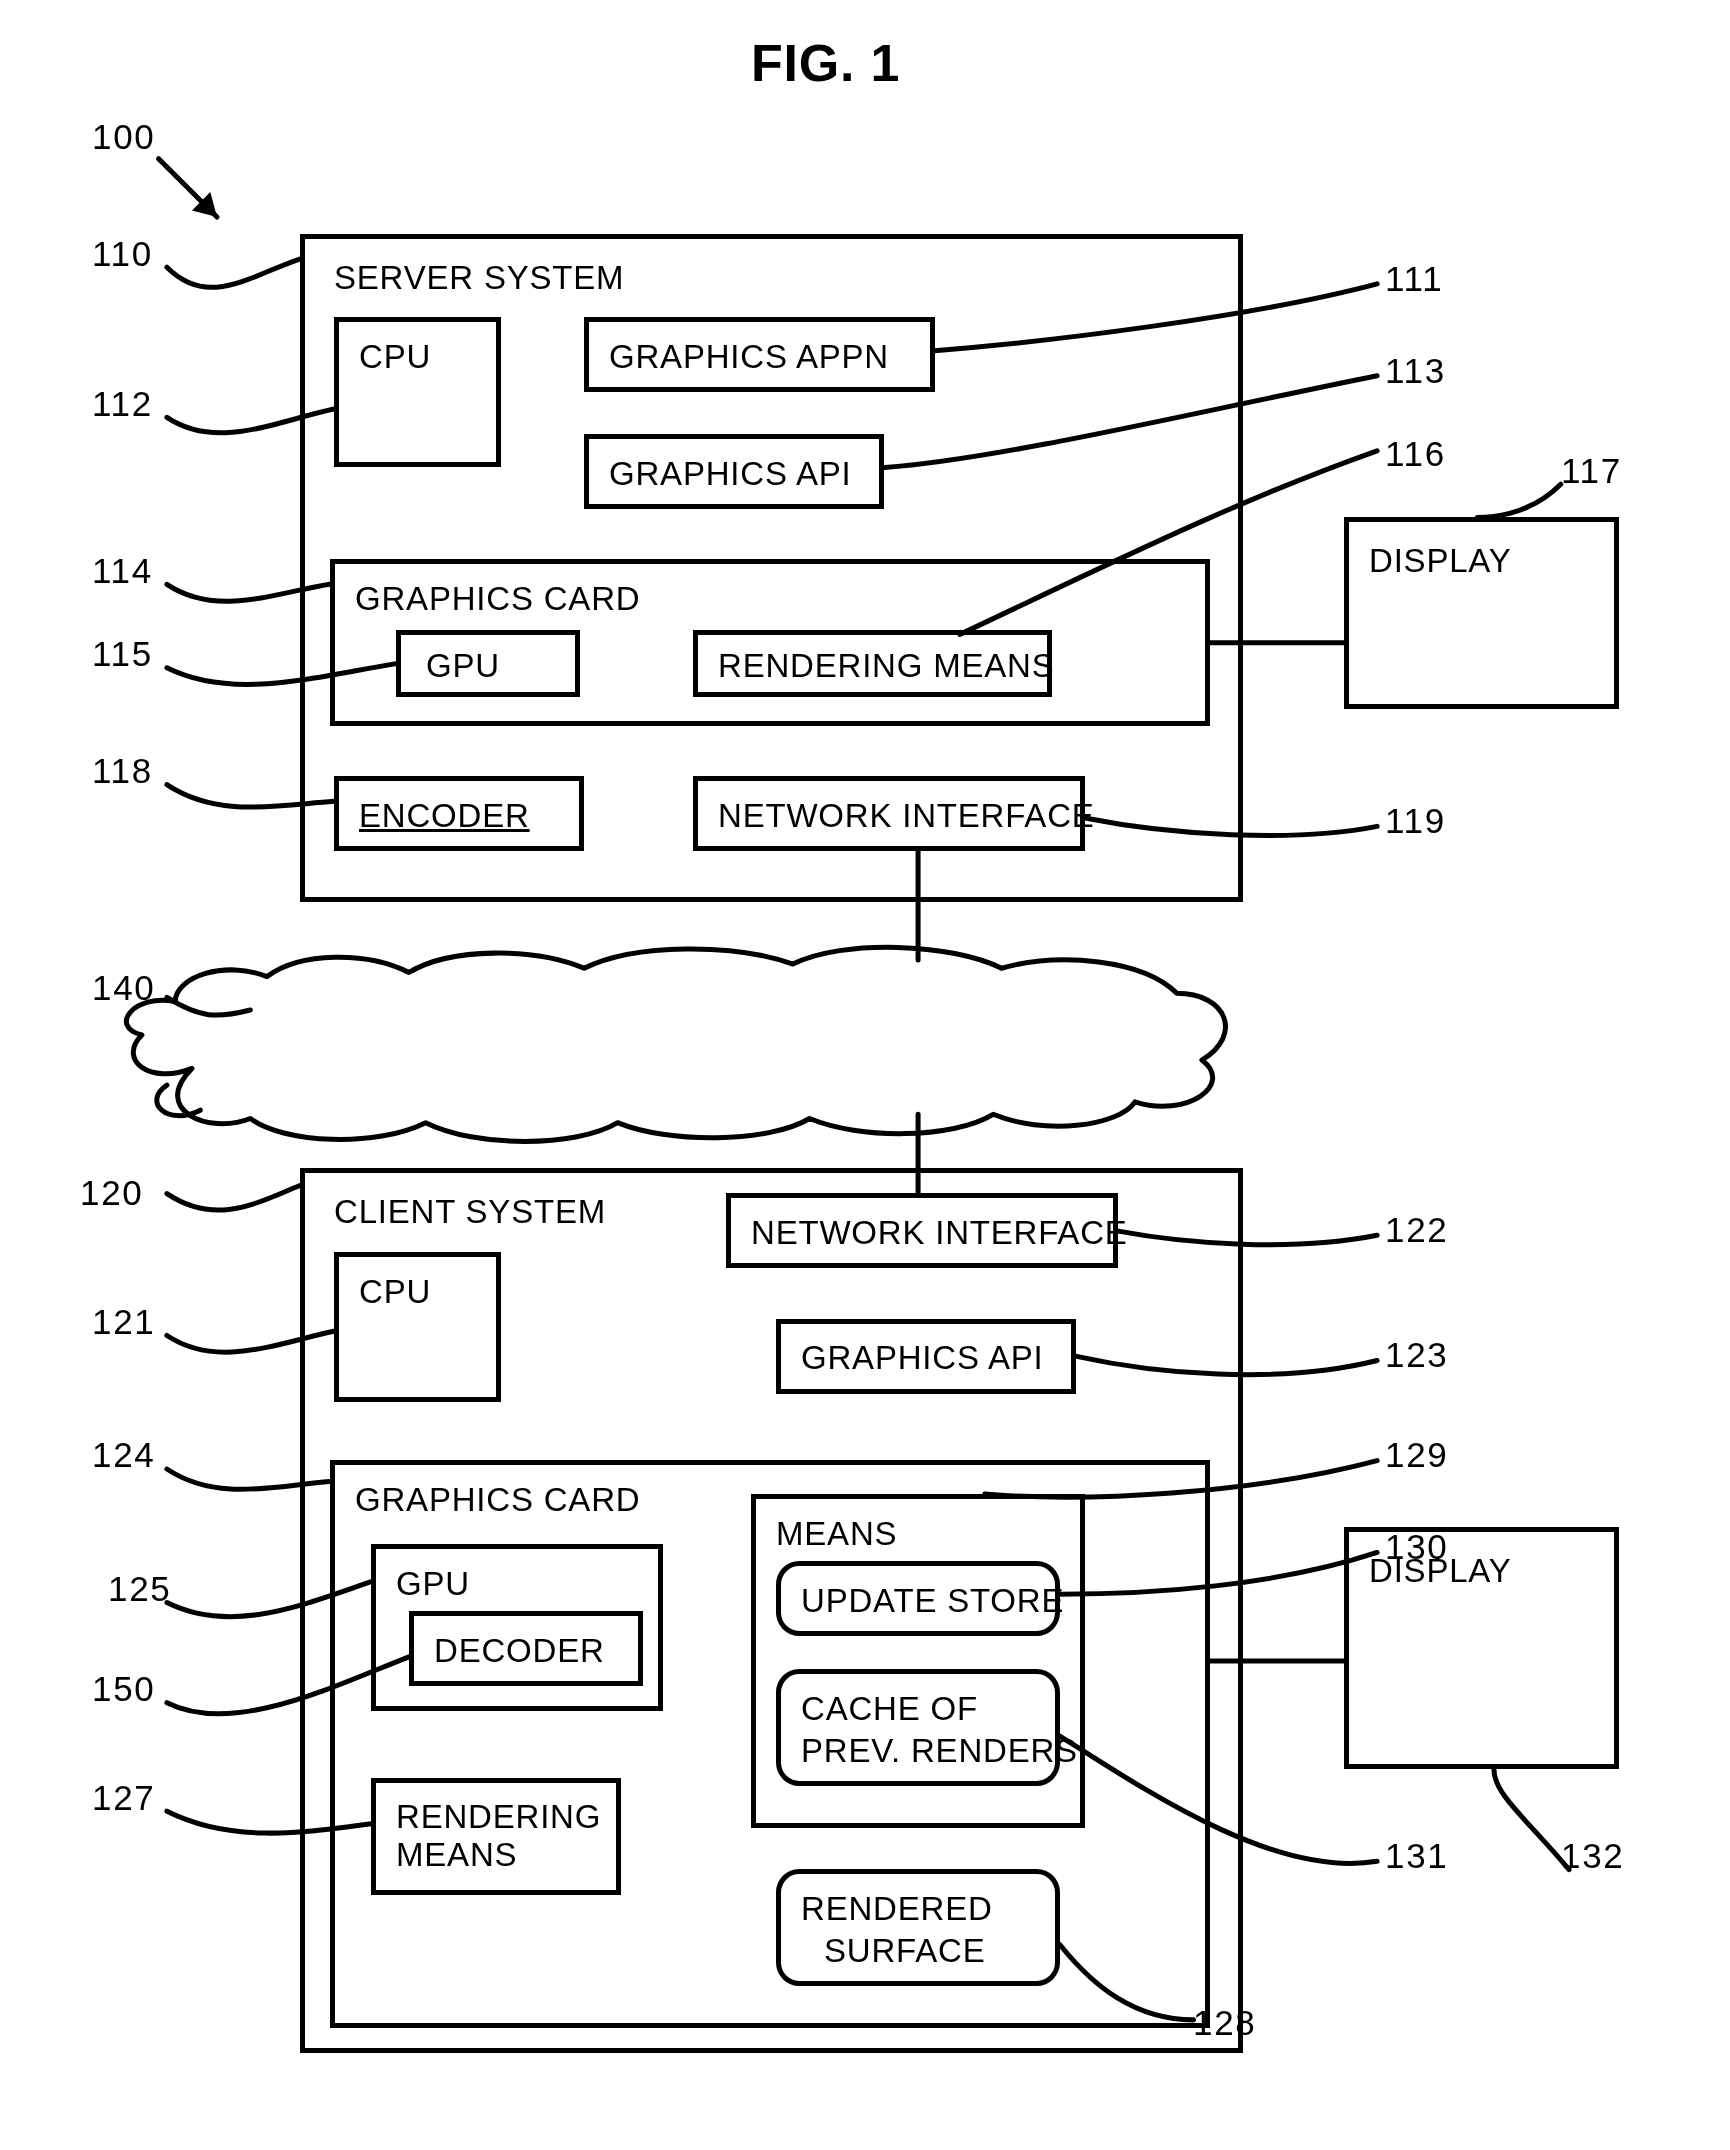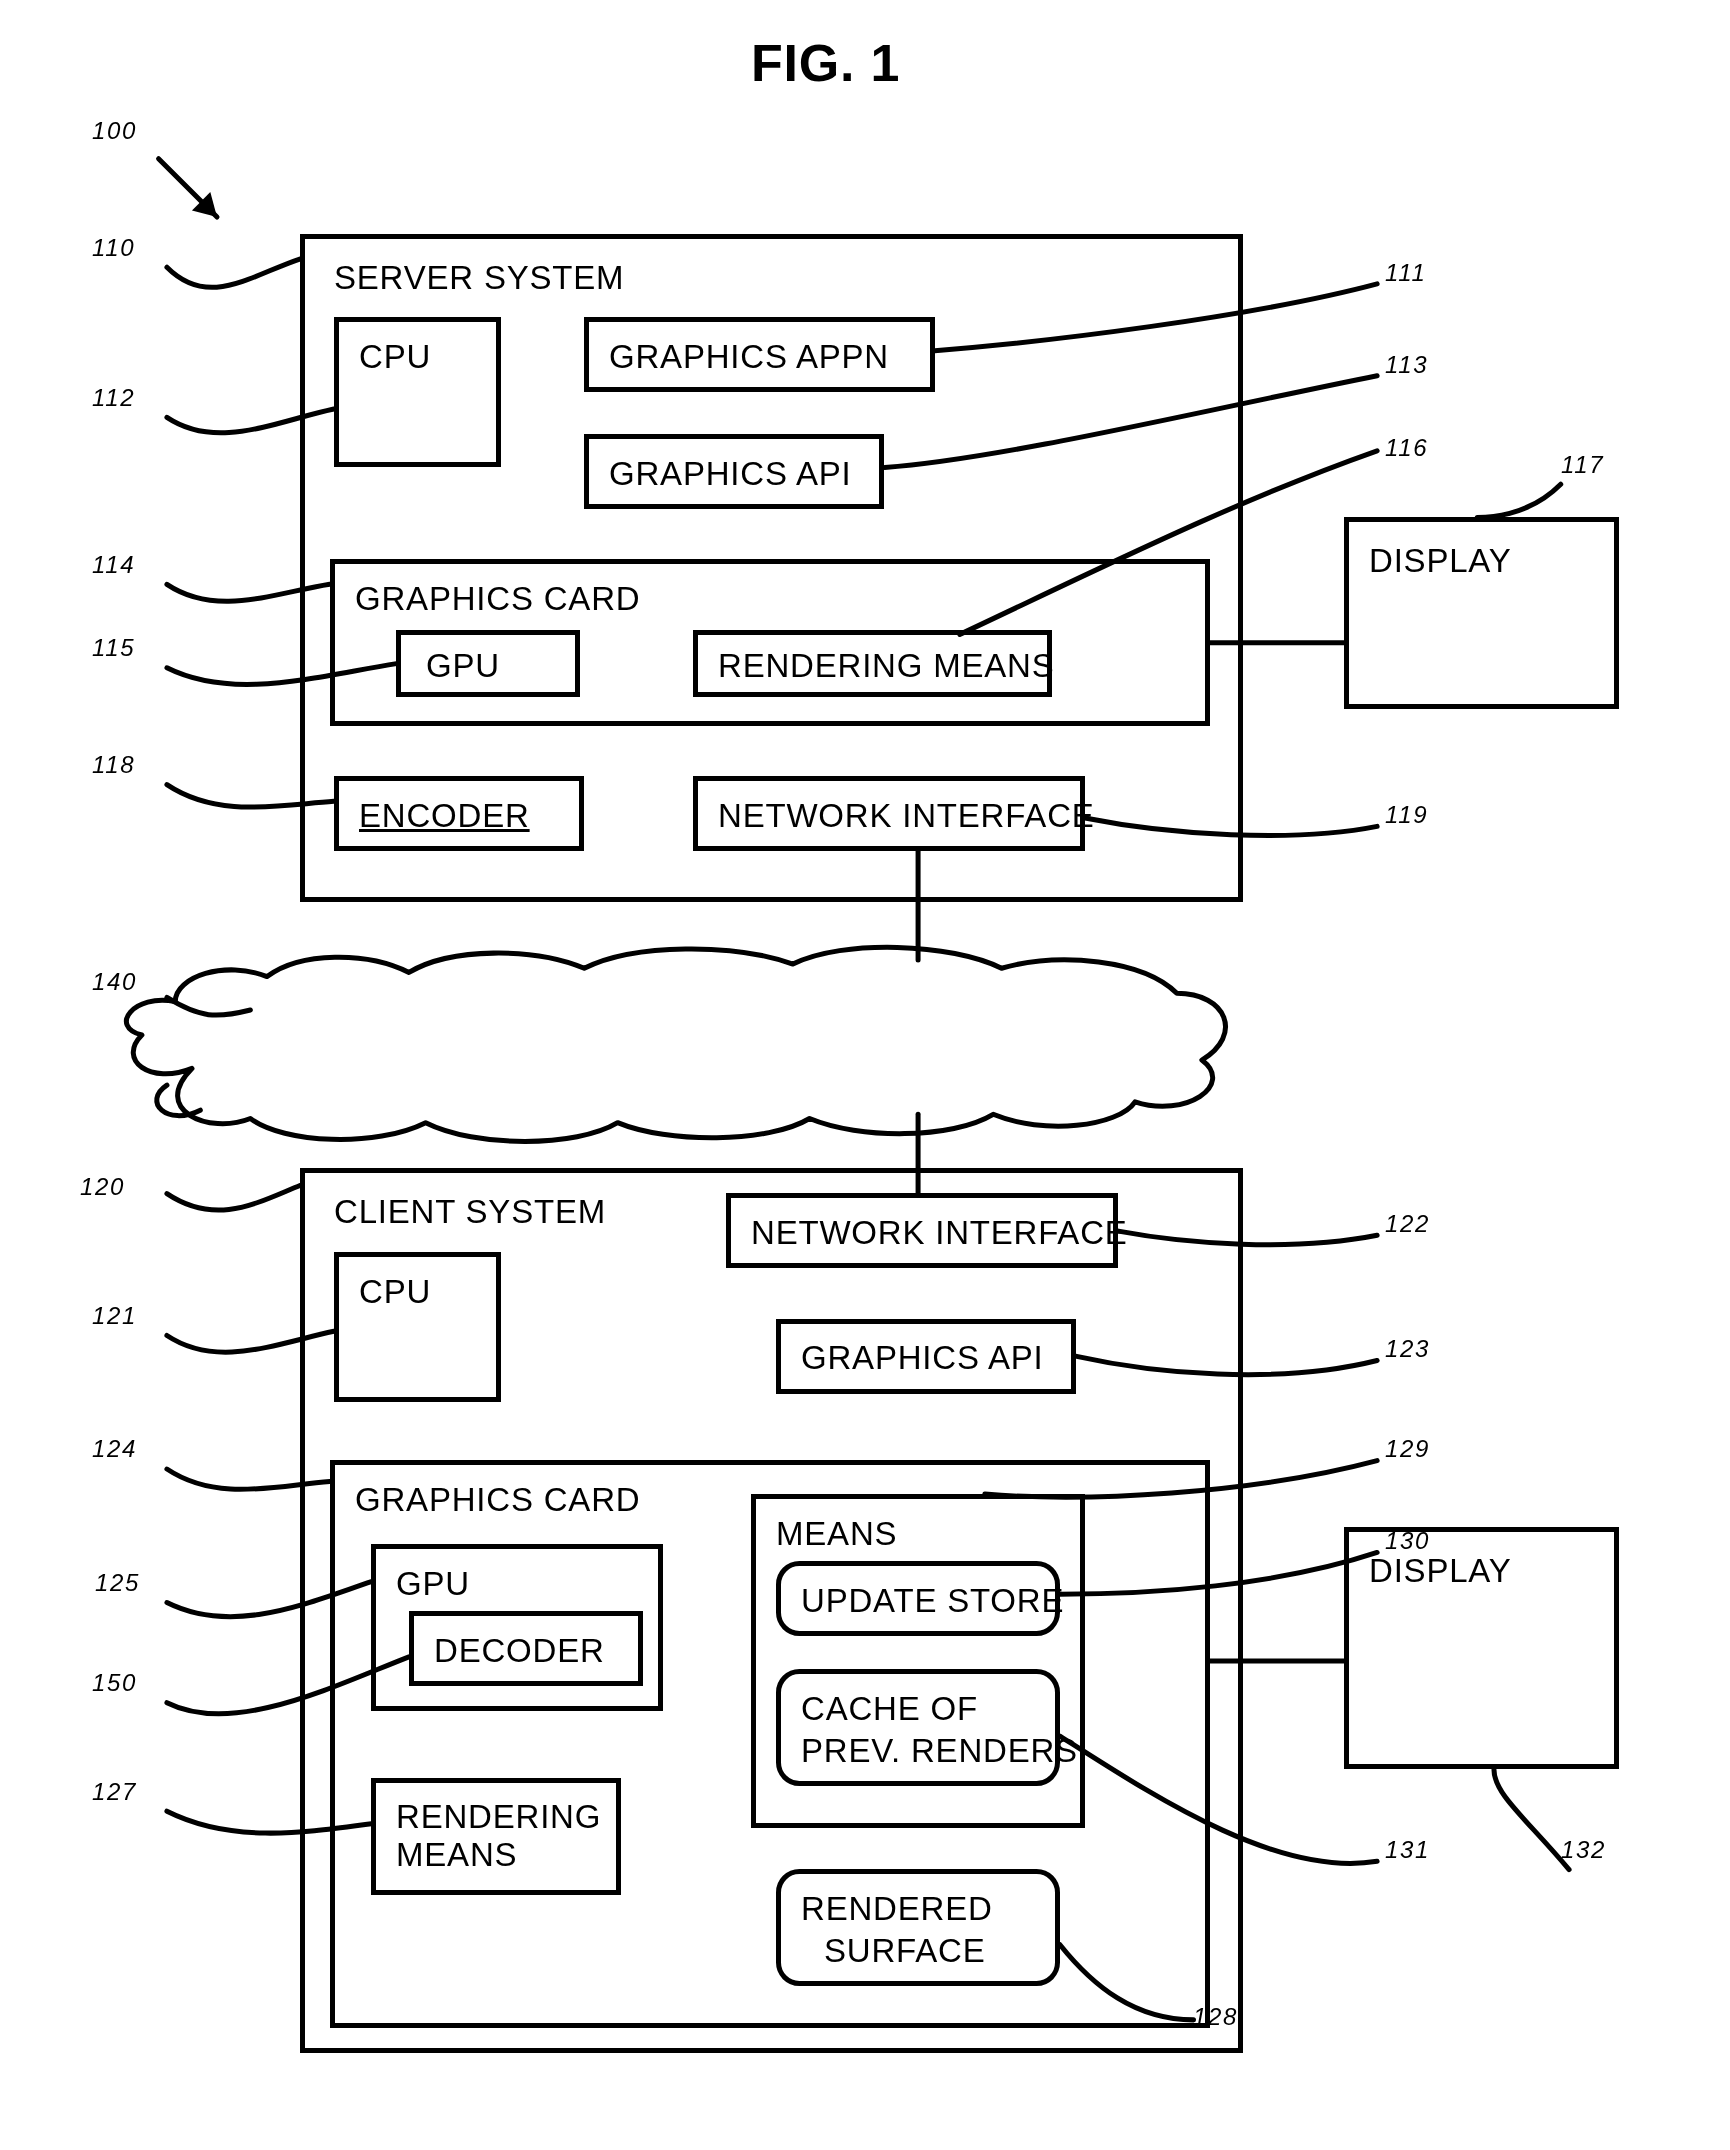--- a/index.html
+++ b/index.html
@@ -36,23 +36,22 @@
   }
   .lbl {
     position: absolute;
     font-size: 33px;
     font-weight: 400;
     letter-spacing: 0.8px;
     white-space: nowrap;
   }
   .ref {
     position: absolute;
-    font-size: 24px;
+    font-size: 35px;
     letter-spacing: 1.7px;
-    font-style: italic;
   }
   svg.overlay {
     position: absolute;
     left: 0; top: 0;
     width: 1731px; height: 2151px;
     pointer-events: none;
   }
   .stroke { fill: none; stroke: #000; stroke-width: 6; stroke-linecap: round; stroke-linejoin: round; }
 </style>
 </head>
@@ -137,21 +136,21 @@
   <div class="ref" style="left:92px; top:117px;">100</div>
   <div class="ref" style="left:92px; top:234px;">110</div>
   <div class="ref" style="left:92px; top:384px;">112</div>
   <div class="ref" style="left:92px; top:551px;">114</div>
   <div class="ref" style="left:92px; top:634px;">115</div>
   <div class="ref" style="left:92px; top:751px;">118</div>
   <div class="ref" style="left:92px; top:968px;">140</div>
   <div class="ref" style="left:80px; top:1160px;margin-top:13px;">120</div>
   <div class="ref" style="left:92px; top:1302px;">121</div>
   <div class="ref" style="left:92px; top:1435px;">124</div>
-  <div class="ref" style="left:95px; top:1569px;">125</div>
+  <div class="ref" style="left:108px; top:1569px;">125</div>
   <div class="ref" style="left:92px; top:1669px;">150</div>
   <div class="ref" style="left:92px; top:1778px;">127</div>
 
   <div class="ref" style="left:1385px; top:259px;">111</div>
   <div class="ref" style="left:1385px; top:351px;">113</div>
   <div class="ref" style="left:1385px; top:434px;">116</div>
   <div class="ref" style="left:1561px; top:451px;">117</div>
   <div class="ref" style="left:1385px; top:801px;">119</div>
   <div class="ref" style="left:1385px; top:1210px;">122</div>
   <div class="ref" style="left:1385px; top:1335px;">123</div>

